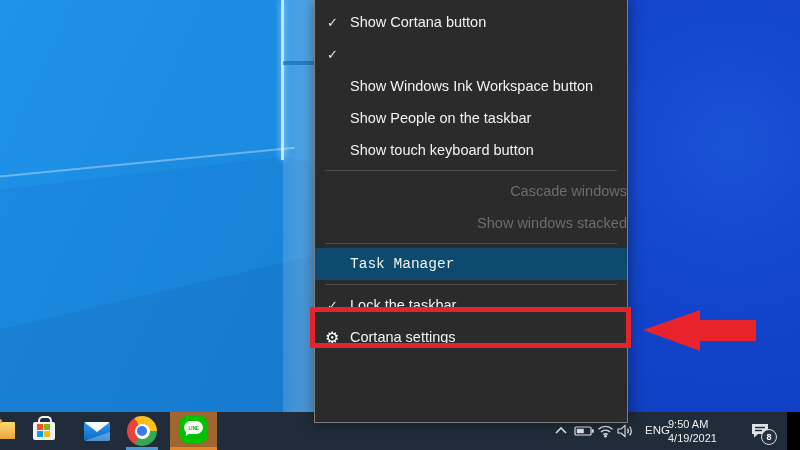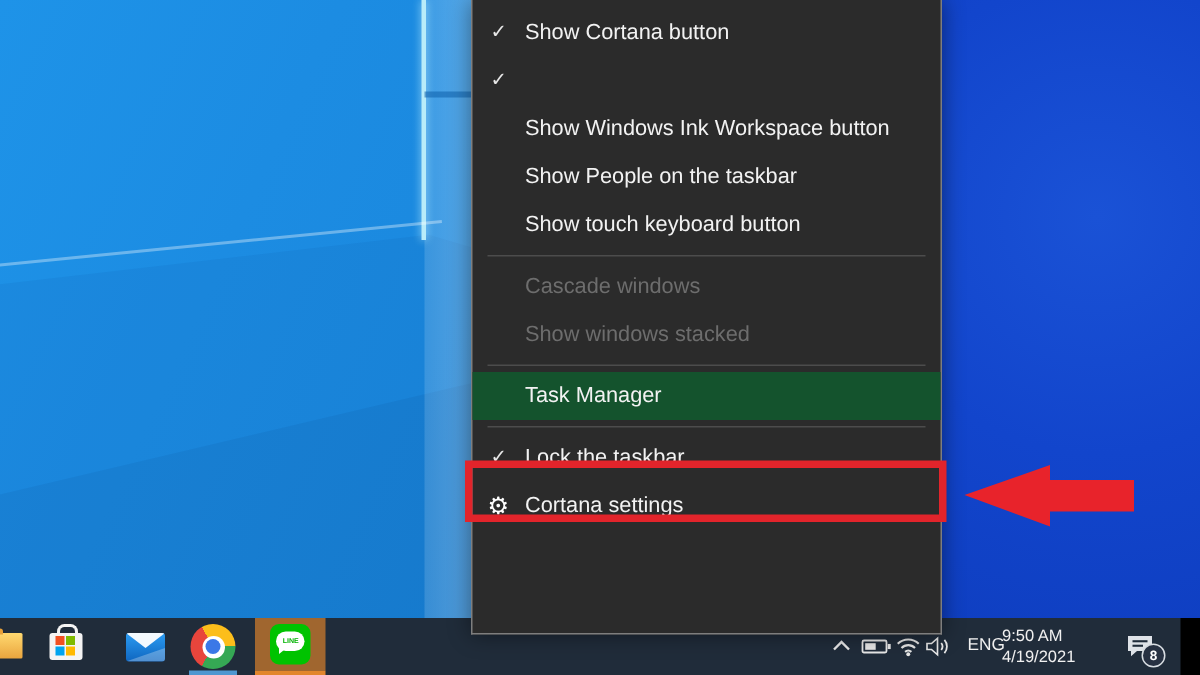--- a/index.html
+++ b/index.html
@@ -72,22 +72,22 @@
   .badge { position:absolute; left:761px; top:17px; width:16px; height:16px; border-radius:50%;
     background:#273142; border:1.5px solid #d8dde2; color:#fff; font-size:9px; font-weight:bold;
     display:flex; align-items:center; justify-content:center; }
 
   
   .menu { position:absolute; left:314px; top:0; width:314px; height:423px; z-index:5;
     background:#2b2b2b; border:1px solid #7e7e7e; border-top:none; padding-top:6px;
     box-shadow:0 0 14px rgba(0,0,0,.45); }
   .mi { position:relative; height:32px; display:flex; align-items:center;
     padding-left:35px; color:#f2f2f2; font-size:14.5px; cursor:default; }
-  .mi.dis { color:#6d6d6d; }
-  .mi.hl { background:#14532d; }
+  .mi.dis { color:#6d6d6d;justify-content:flex-end; }
+  .mi.hl { background:#0c4a6e;font-family:Liberation Mono, monospace; }
   .chk { position:absolute; left:12px; top:50%; transform:translateY(-50%);
     font-family:"DejaVu Sans",sans-serif; font-size:13px; color:#e8e8e8; font-weight:normal; }
   .gear { position:absolute; left:10px; top:50%; transform:translateY(-50%);
     font-family:"DejaVu Sans",sans-serif; font-size:16px; color:#ffffff; }
   .sep { height:1px; background:#4c4c4c; margin:4px 10px; }
 
   
   .redbox { position:absolute; left:310px; top:307px; width:321px; height:41px;
     border:5px solid #e2242b; z-index:10; }
   .arrow { position:absolute; left:640px; top:305px; z-index:10; }

